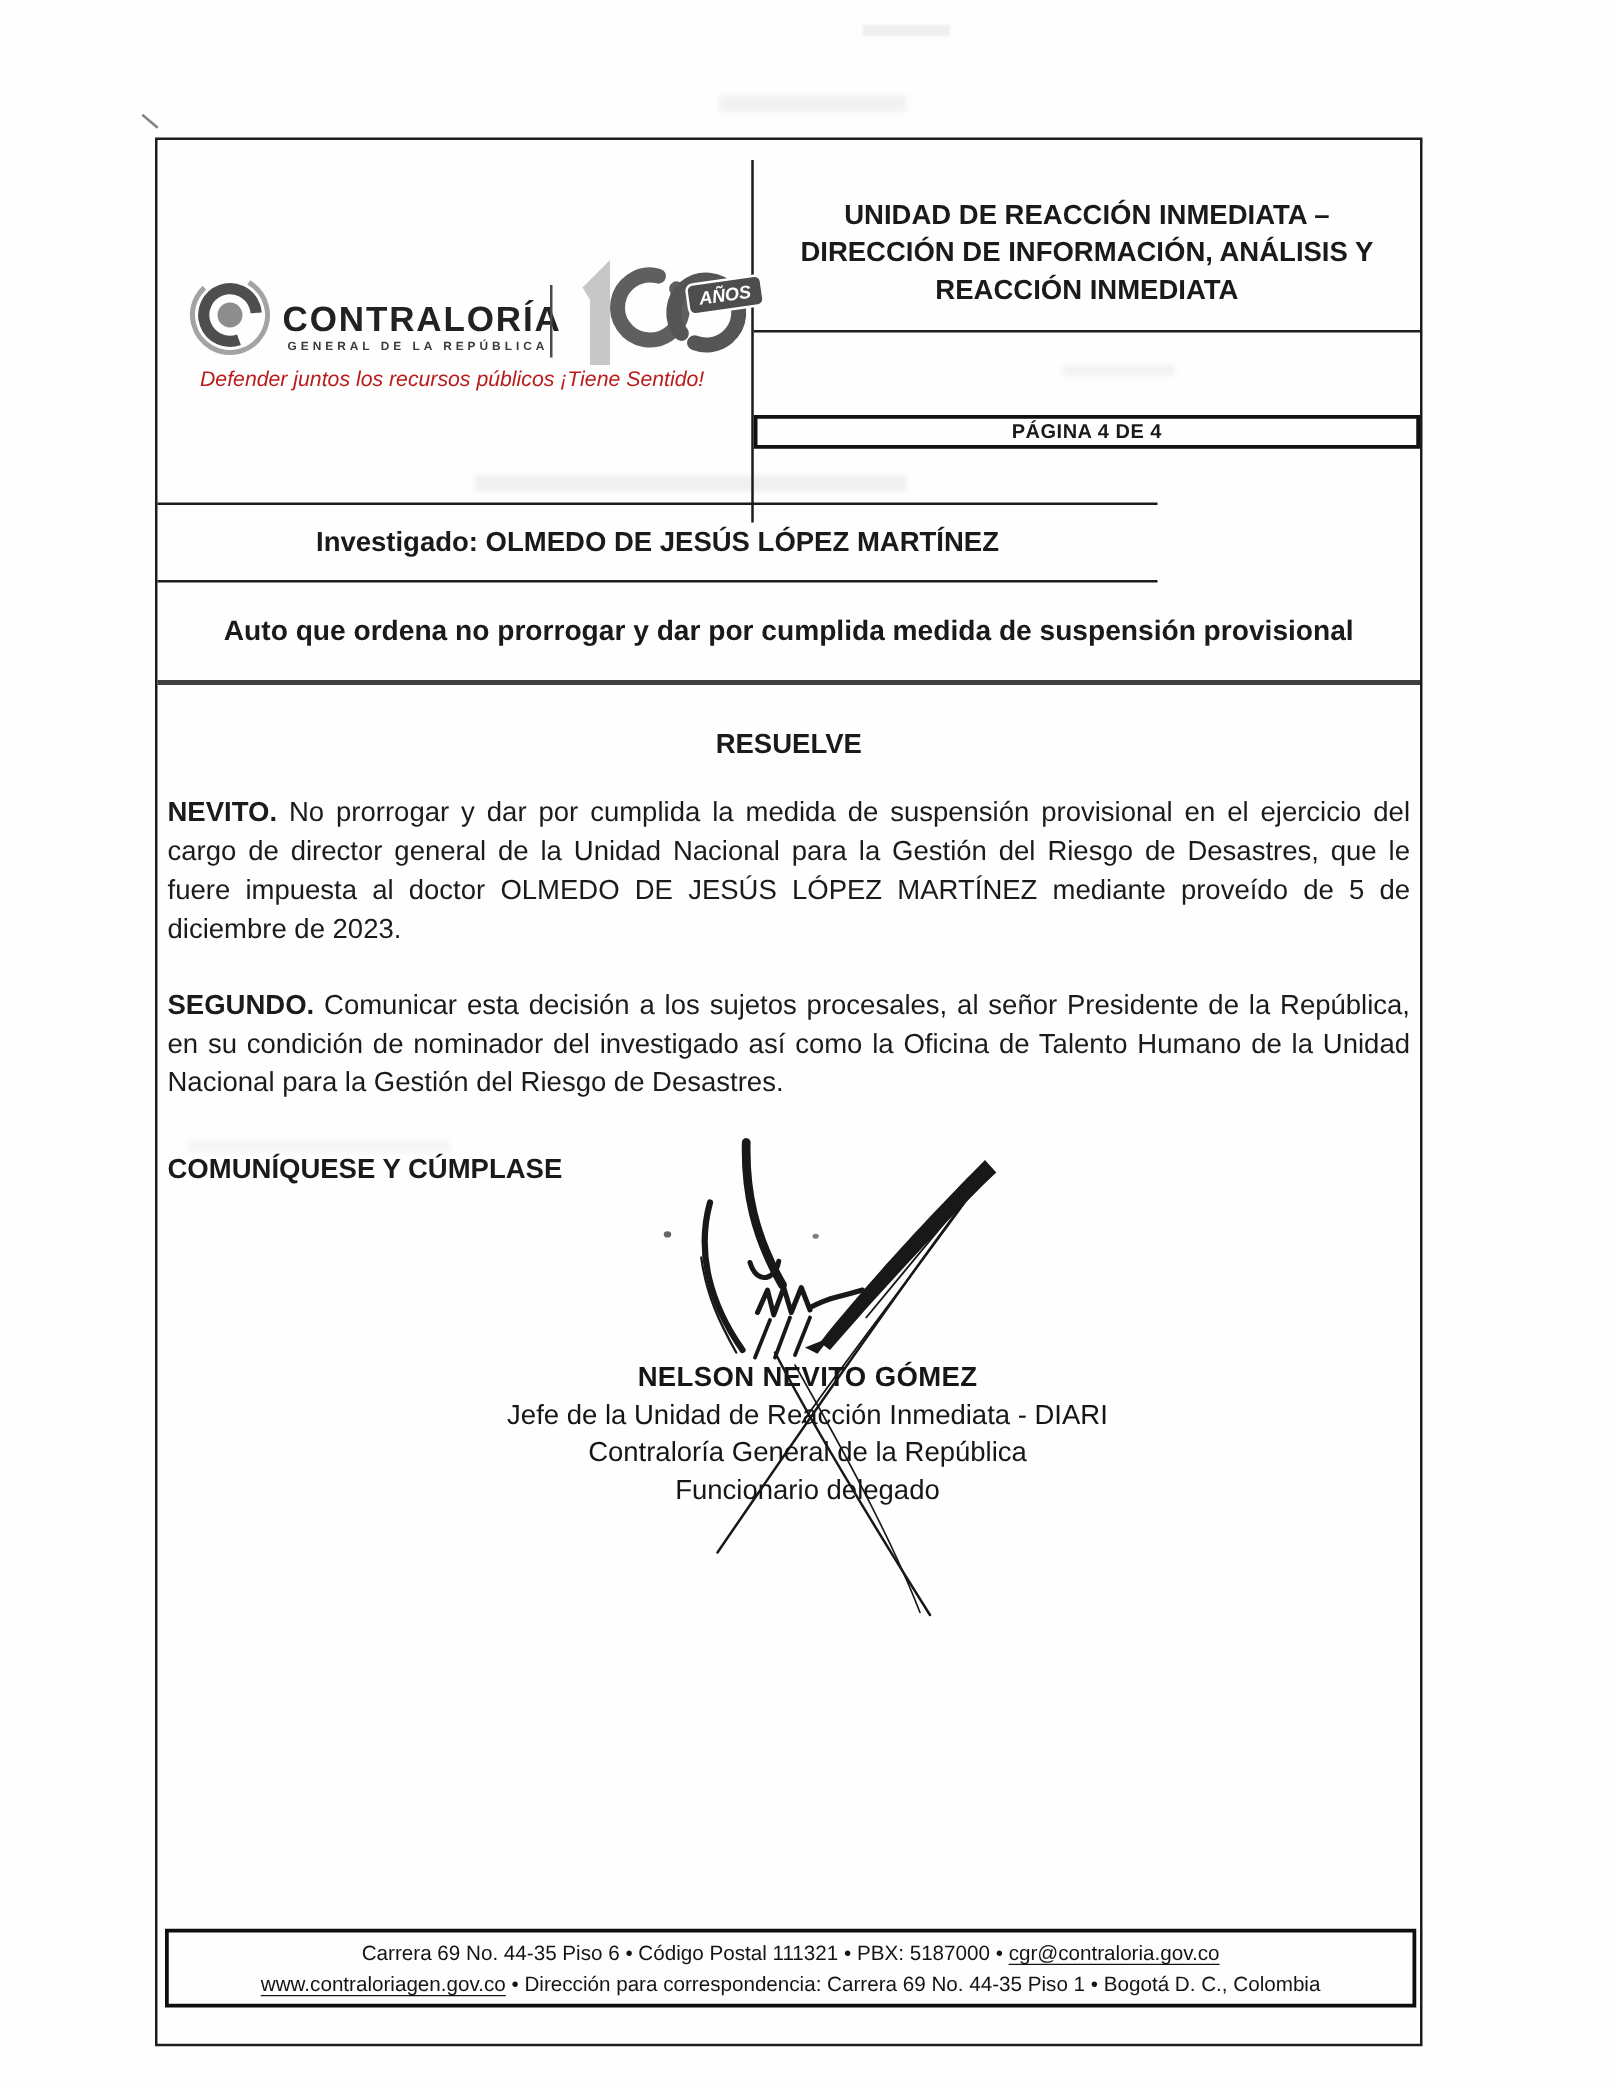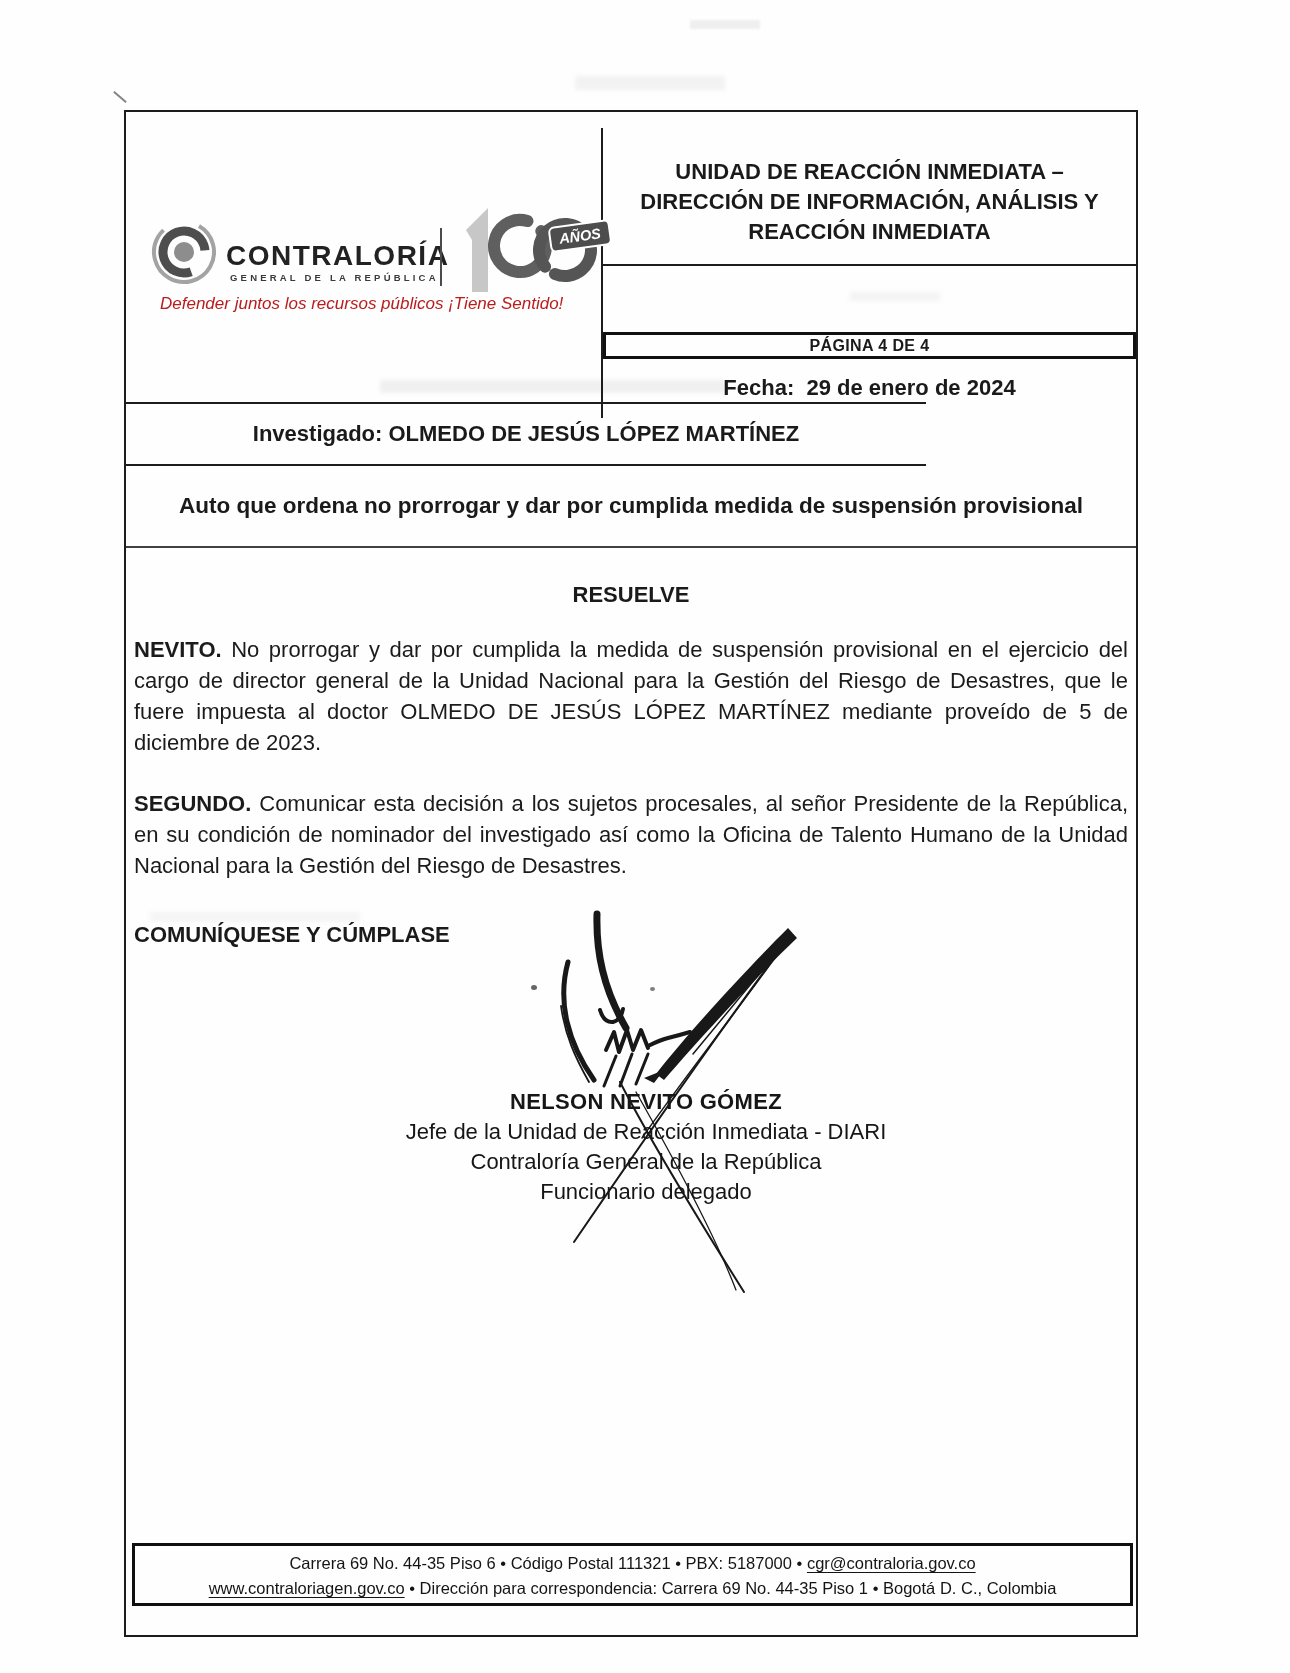--- a/index.html
+++ b/index.html
@@ -17,21 +17,21 @@
     font-weight:bold;font-size:22px;line-height:30px;white-space:pre-line;margin-top:28px;}
   .uri-cell{position:absolute;left:477px;top:126px;width:533px;height:94px;
     display:flex;align-items:center;justify-content:center;font-weight:bold;font-size:23px;letter-spacing:.5px;}
   .pagina-box{position:absolute;left:477px;top:220px;width:533px;height:27px;border:3px solid #111;
     display:flex;align-items:center;justify-content:center;font-weight:bold;font-size:16px;letter-spacing:.4px;}
   .fecha-cell{position:absolute;left:477px;top:261px;width:533px;height:29px;
     display:flex;align-items:center;justify-content:center;font-weight:bold;font-size:22px;white-space:pre-wrap;}
 
   .investigado-row{position:absolute;left:0;top:290px;width:800px;height:64px;border-top:2px solid #1c1c1c;border-bottom:2px solid #1c1c1c;
     display:flex;align-items:center;justify-content:center;font-weight:bold;font-size:22px;}
-  .auto-row{position:absolute;left:0;top:354px;width:1010px;height:82px;border-bottom:2px solid #404040;
+  .auto-row{position:absolute;left:0;top:354px;width:1010px;height:82px;border-bottom:4px solid #404040;
     display:flex;align-items:center;justify-content:center;font-weight:bold;font-size:22.5px;}
 
   
   .resuelve{position:absolute;left:0;top:470px;width:1010px;text-align:center;font-weight:bold;font-size:22px;}
   .para{position:absolute;left:8px;width:994px;font-size:22px;line-height:31px;text-align:justify;color:#1b1b1b;}
   .para.p1{top:522px;}
   .para.p2{top:676px;}
   .plabel{font-weight:bold;}
   .closing{position:absolute;left:8px;top:810px;font-weight:bold;font-size:22px;}
 
@@ -91,21 +91,20 @@
           <text x="132" y="41" text-anchor="middle" font-size="14.5" font-style="italic" font-weight="bold" fill="#ffffff" font-family="Liberation Sans, sans-serif">AÑOS</text>
         </g>
       </svg>
       <div class="tagline">Defender juntos los recursos públicos ¡Tiene Sentido!</div>
     </div>
 
     <div class="title-cell">UNIDAD DE REACCIÓN INMEDIATA –
 DIRECCIÓN DE INFORMACIÓN, ANÁLISIS Y
 REACCIÓN INMEDIATA</div>
     <div class="pagina-box">PÁGINA 4 DE 4</div>
-    <div class="fecha-cell">Fecha:  29 de enero de 2024</div>
 
     <div class="investigado-row">Investigado: OLMEDO DE JESÚS LÓPEZ MARTÍNEZ</div>
     <div class="auto-row">Auto que ordena no prorrogar y dar por cumplida medida de suspensión provisional</div>
 
     <div class="resuelve">RESUELVE</div>
 
     <div class="para p1"><span class="plabel">NEVITO.</span><span> No prorrogar y dar por cumplida la medida de suspensión provisional en el ejercicio del cargo de director general de la Unidad Nacional para la Gestión del Riesgo de Desastres, que le fuere impuesta al doctor OLMEDO DE JESÚS LÓPEZ MARTÍNEZ mediante proveído de 5 de diciembre de 2023.</span></div>
 
     <div class="para p2"><span class="plabel">SEGUNDO.</span><span> Comunicar esta decisión a los sujetos procesales, al señor Presidente de la República, en su condición de nominador del investigado así como la Oficina de Talento Humano de la Unidad Nacional para la Gestión del Riesgo de Desastres.</span></div>
 

